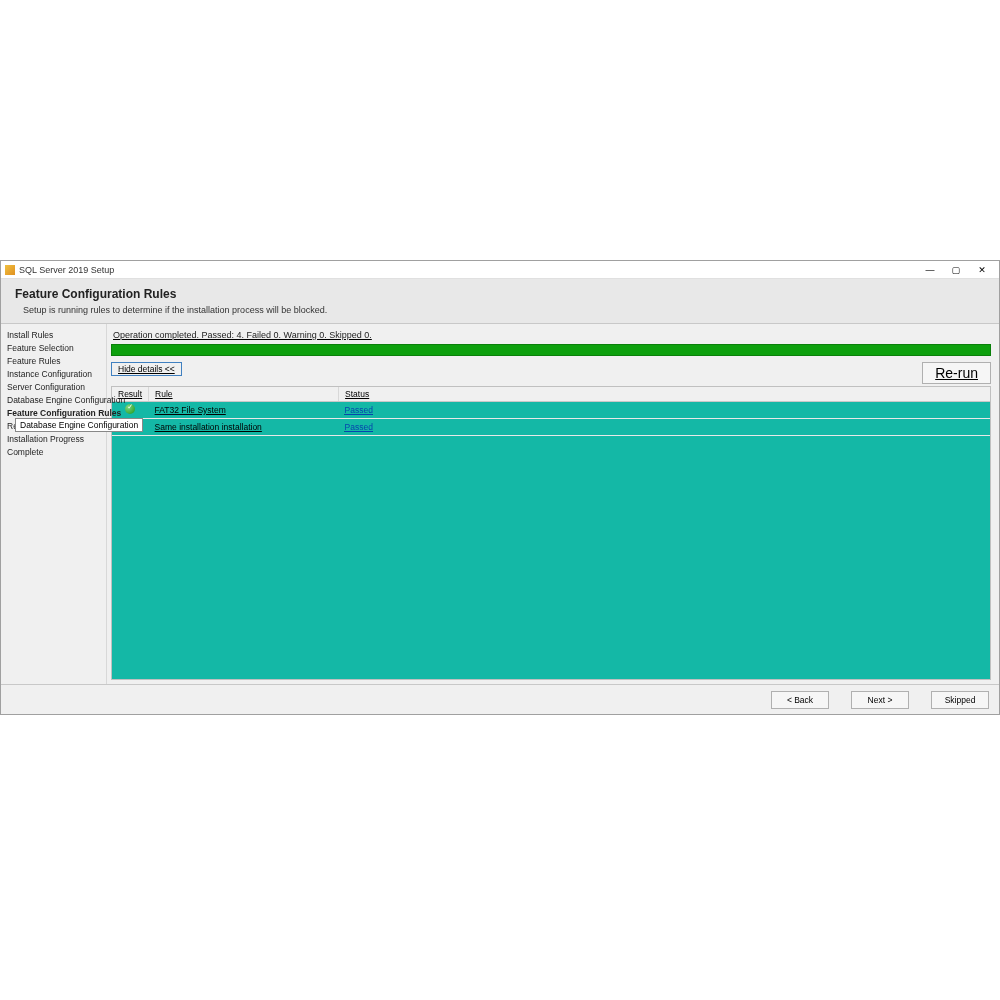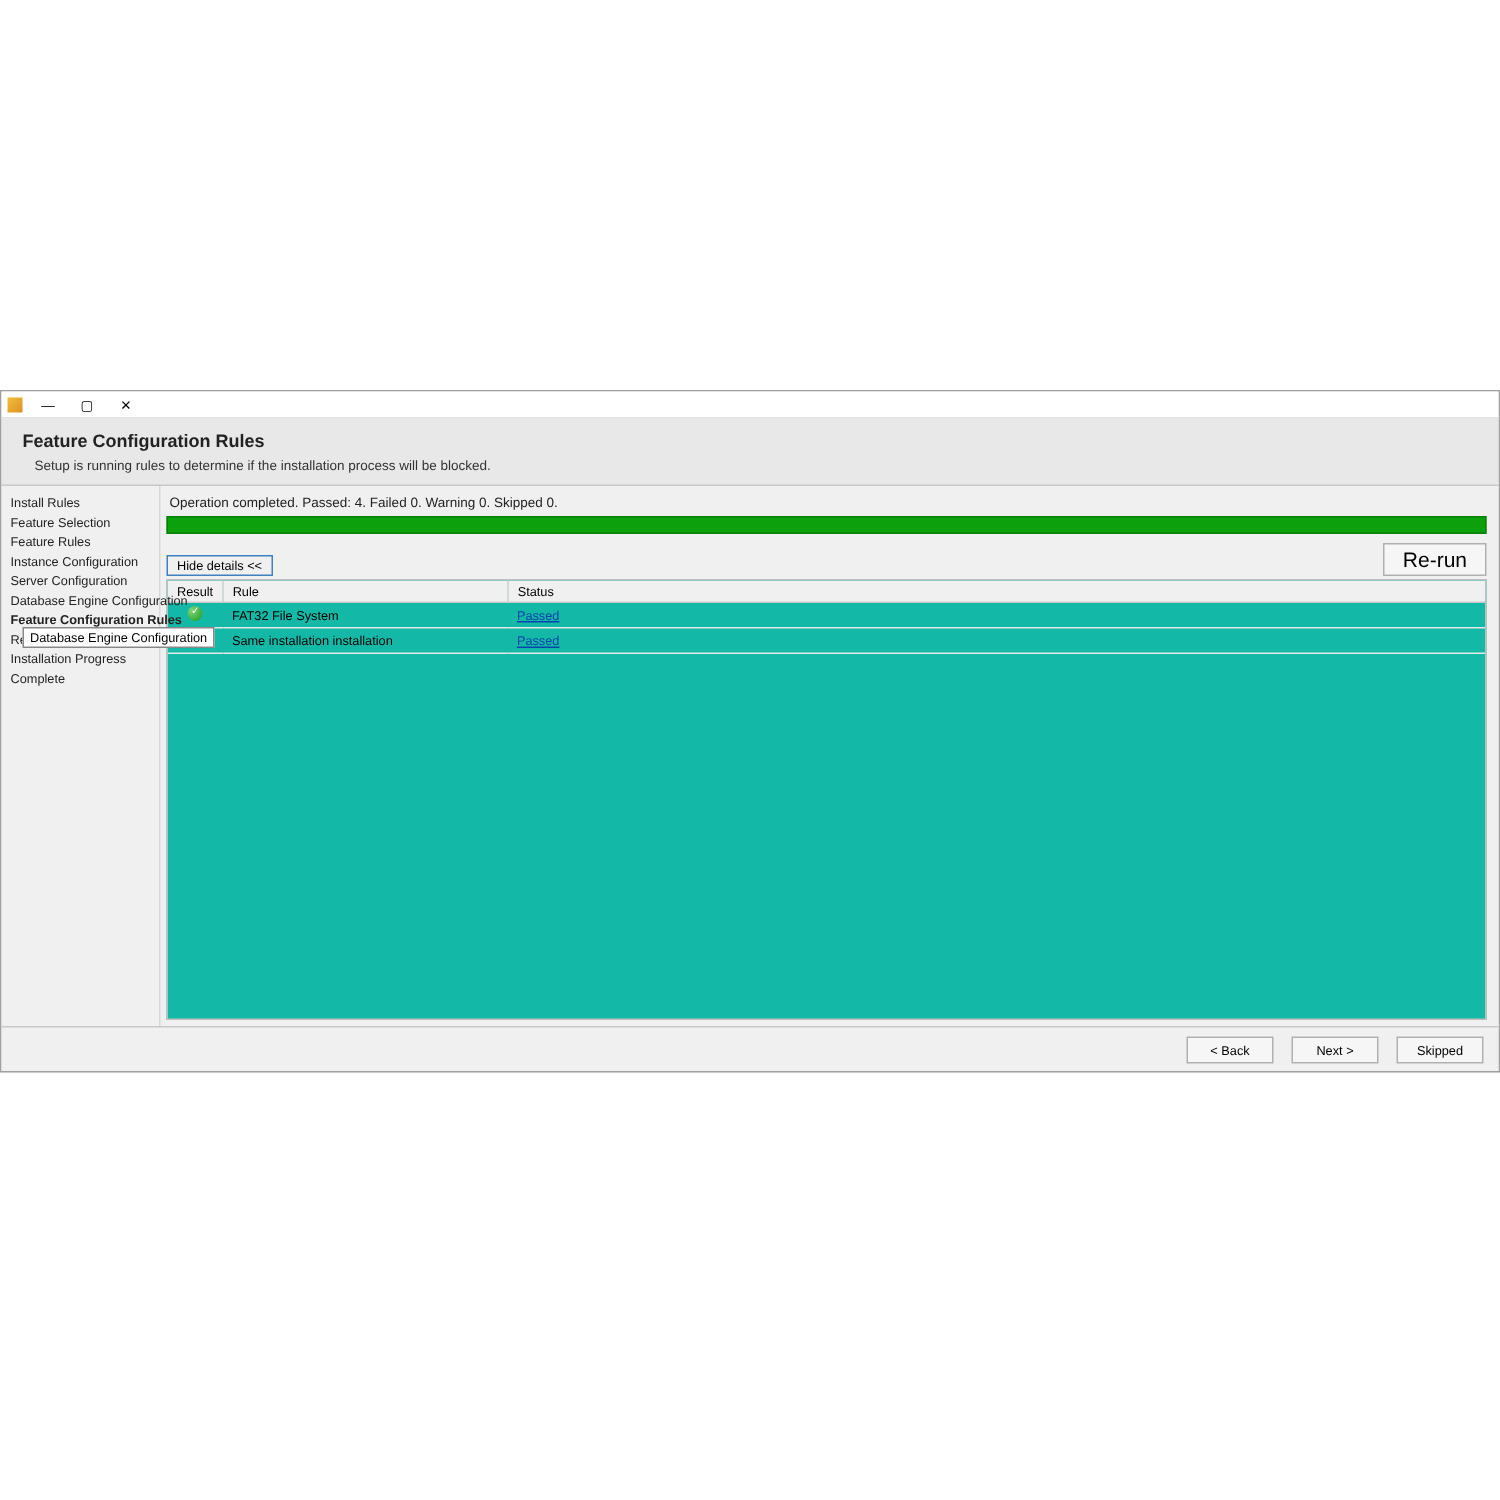--- a/index.html
+++ b/index.html
@@ -77,32 +77,33 @@
     z-index: 10;
   }
 
   .main {
     flex: 1;
     display: flex;
     flex-direction: column;
     padding: 4px 8px 4px 4px;
     background: #f0f0f0;
     border-left: 1px solid #d8d8d8;
+    text-decoration: underline;
   }
   .status-text { font-size: 9px; color: #222; padding: 2px 0 4px 2px; }
   .progress-bar {
     height: 12px;
     background: #0da00d;
     border: 1px solid #0a800a;
     margin-bottom: 6px;
   }
   .details-row {
     display: flex;
     justify-content: space-between;
-    align-items: flex-end;
+    align-items: flex-start;
     margin-bottom: 2px;
   }
   .hide-details-btn {
     border: 1px solid #4080c0;
     background: #f0f0f0;
     padding: 1px 6px;
     font-size: 8.5px;
     cursor: pointer;
   }
   .rerun-btn {
@@ -162,39 +163,40 @@
   }
   .status-link { color: #0645ad; text-decoration: underline; cursor: pointer; }
 
   .footer {
     height: 30px;
     border-top: 1px solid #c8c8c8;
     background: #f0f0f0;
     display: flex;
     justify-content: flex-end;
     align-items: center;
-    gap: 12px;
+    gap: 22px;
     padding: 0 10px;
   }
   .footer-btn {
     width: 58px;
     height: 18px;
     border: 1px solid #b0b0b0;
     background: #f6f6f6;
     font-size: 8.5px;
     cursor: pointer;
   }
 </style>
 </head>
 <body>
 
 <div class="window">
 
   <div class="titlebar">
     <div class="title-icon"></div>
+    <div class="title-text">SQL Server 2019 Setup</div>
     <div class="title-controls">
       <div class="title-btn">—</div>
       <div class="title-btn">▢</div>
       <div class="title-btn close">✕</div>
     </div>
   </div>
 
   <div class="header-area">
     <div class="header-title">Feature Configuration Rules</div>
     <div class="header-sub">Setup is running rules to determine if the installation process will be blocked.</div>

